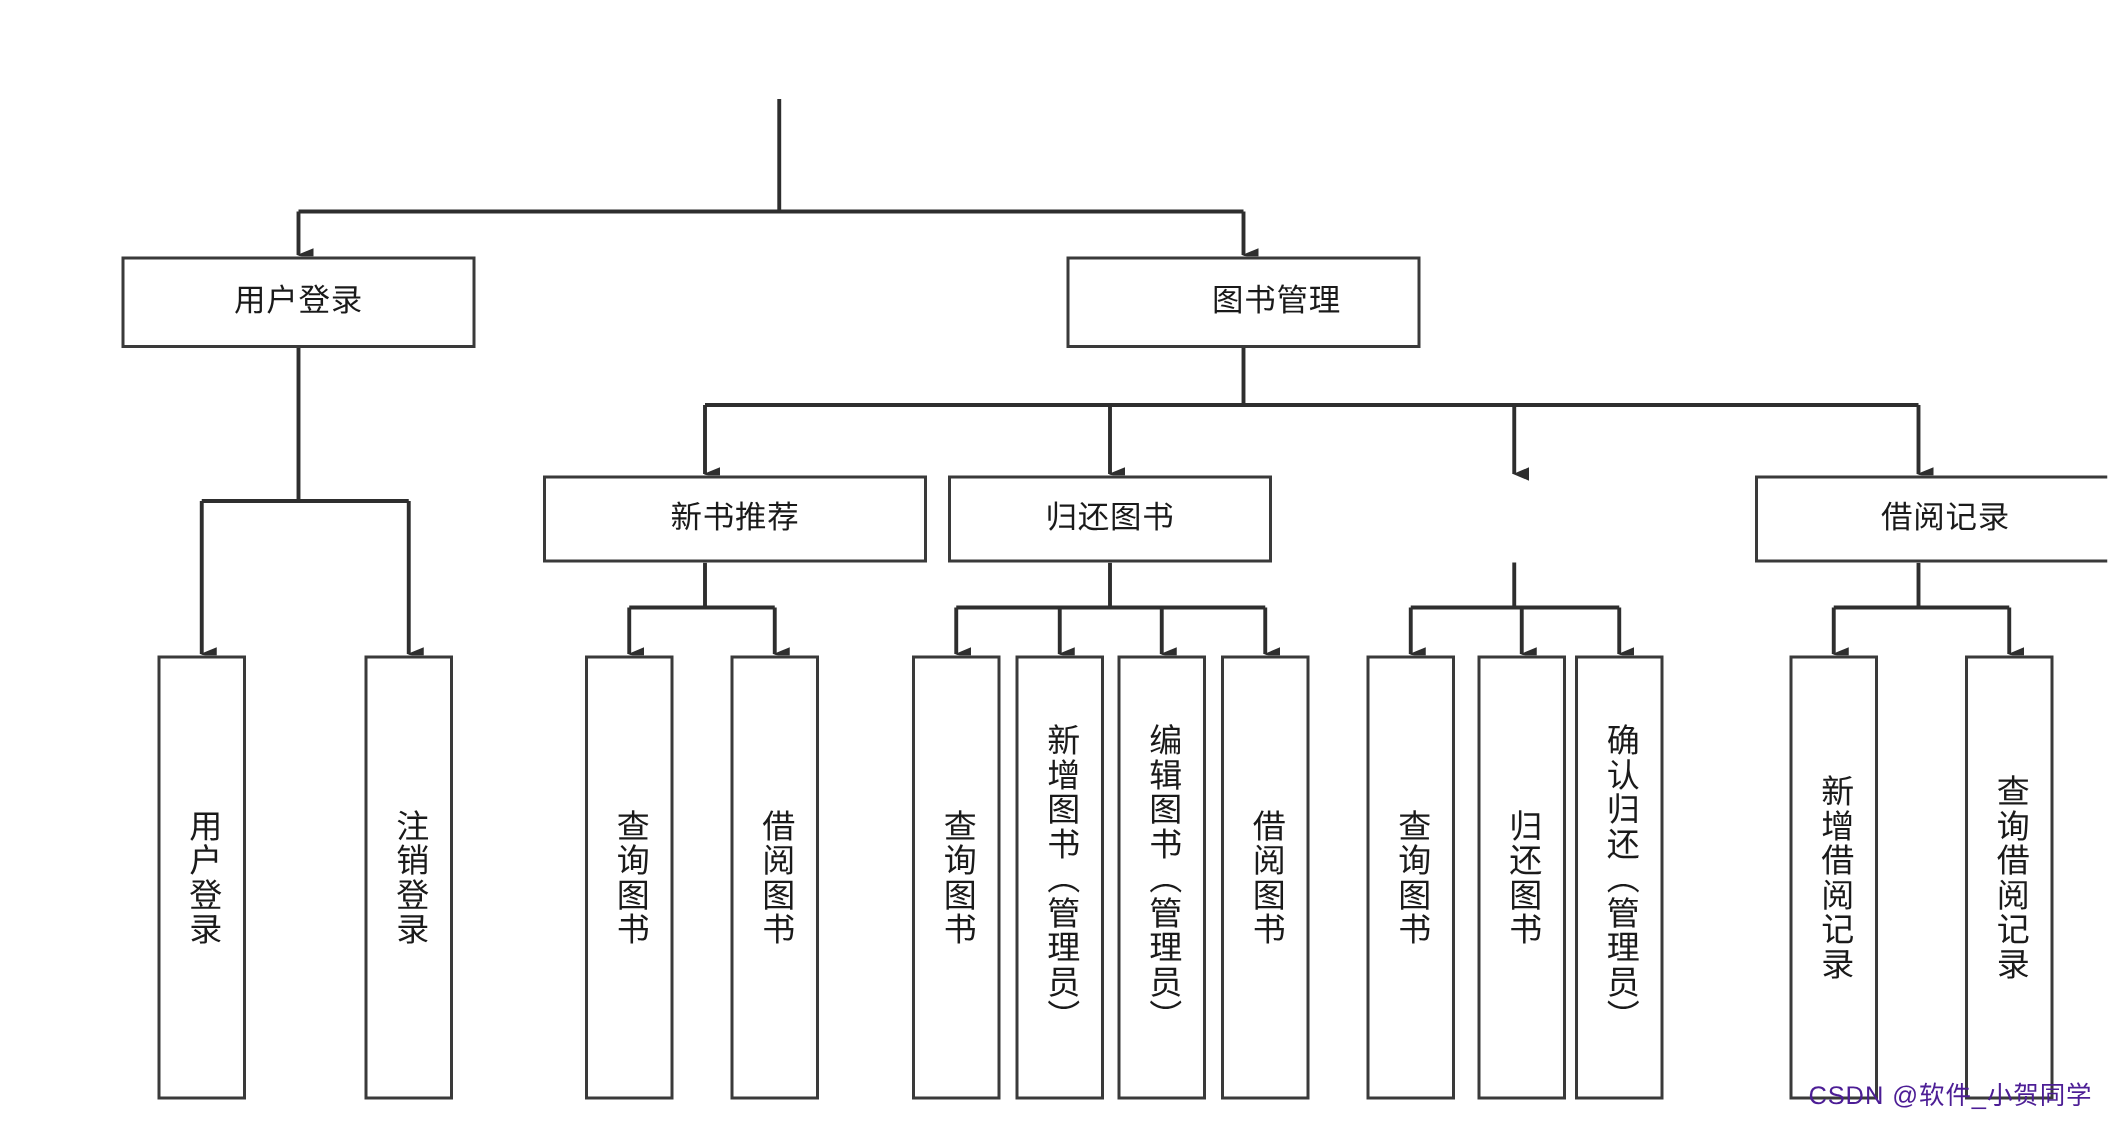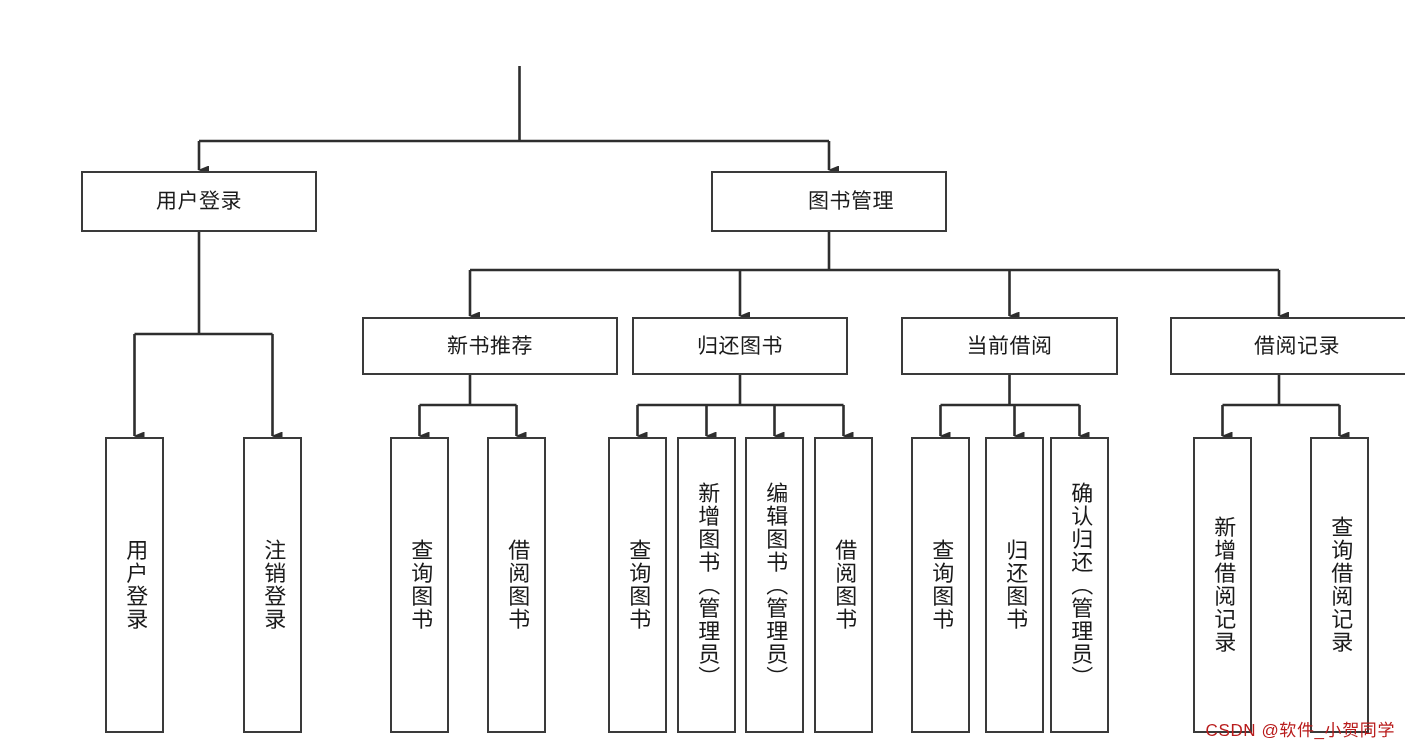--- a/index.html
+++ b/index.html
@@ -52,21 +52,21 @@
     font-size: 22px;
     line-height: 1.15;
     letter-spacing: 1px;
   }
   .node.root .node-label { font-size: 22px; }
   #watermark {
     position: absolute;
     right: 10px;
     bottom: 6px;
     font-size: 17px;
-    color: #b91c1c;
+    color: #4c1d95;
     letter-spacing: 0.6px;
     white-space: nowrap;
     z-index: 5;
     font-family: "Liberation Sans", "DejaVu Sans", sans-serif;
   }
 </style>
 </head>
 <body>
 
 <div id="diagram-canvas">
@@ -121,23 +121,20 @@
   <div class="node branch" style="left: 711px; top: 171px; width: 236px; height: 61px; padding-left: 44px;">
     <span class="node-label">图书管理</span>
   </div>
 
   <div class="node branch" style="left: 362px; top: 317px; width: 256px; height: 58px;">
     <span class="node-label">新书推荐</span>
   </div>
   <div class="node branch" style="left: 632px; top: 317px; width: 216px; height: 58px;">
     <span class="node-label">归还图书</span>
   </div>
-  <div class="node branch" style="left: 901px; top: 317px; width: 217px; height: 58px;">
-    <span class="node-label">当前借阅</span>
-  </div>
   <div class="node branch" style="left: 1170px; top: 317px; width: 254px; height: 58px;">
     <span class="node-label">借阅记录</span>
   </div>
 
   <div class="node leaf" style="left: 105px; top: 437px; width: 59px; height: 296px;">
     <span class="node-label">用户登录</span>
   </div>
   <div class="node leaf" style="left: 243px; top: 437px; width: 59px; height: 296px;">
     <span class="node-label">注销登录</span>
   </div>

